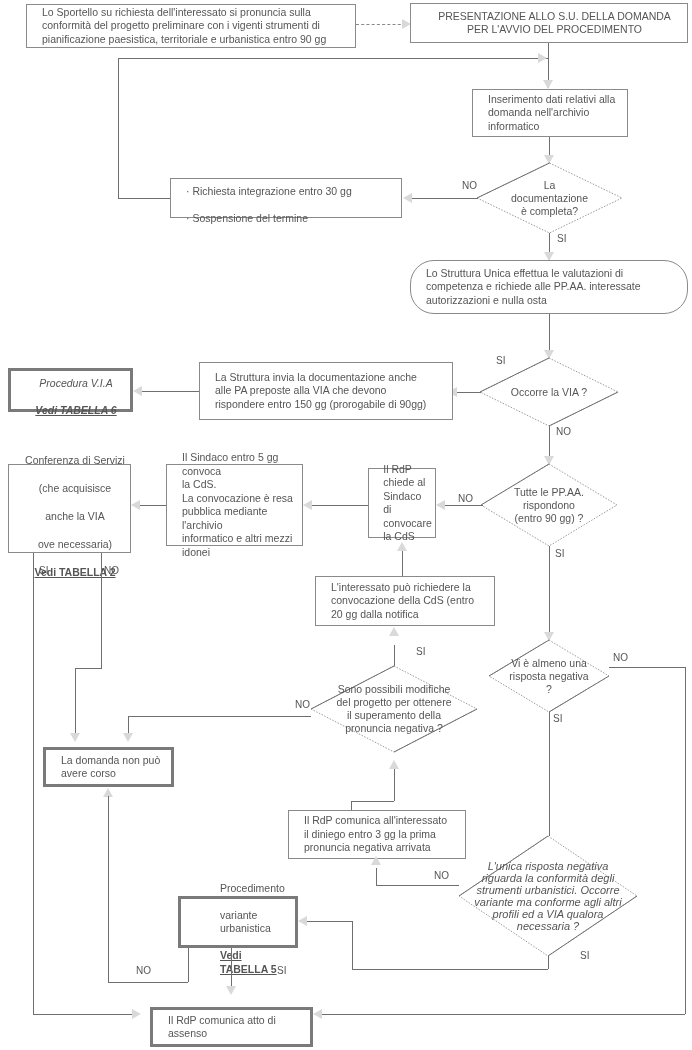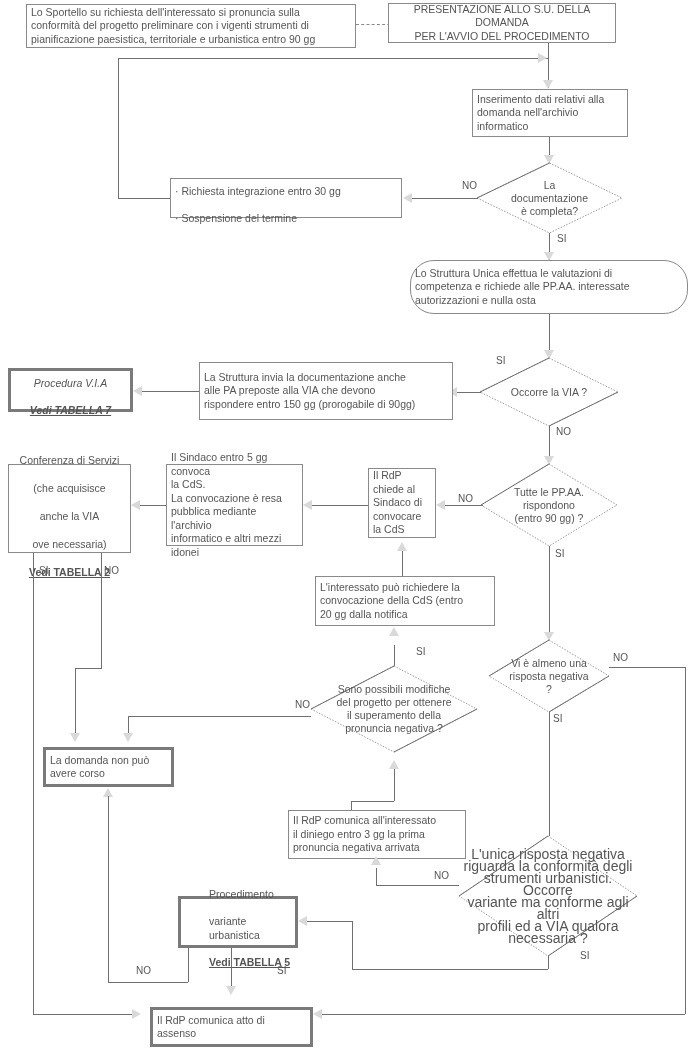--- a/index.html
+++ b/index.html
@@ -2,21 +2,21 @@
 <html><head>
 <meta charset="utf-8">
 <style>
   html,body{margin:0;padding:0;background:#ffffff;}
   body{font-family:"Liberation Sans","DejaVu Sans",sans-serif;}
   #canvas{position:relative;width:692px;height:1050px;overflow:hidden;background:#fff;}
 
   
   .node{position:absolute;box-sizing:border-box;background:#ffffff;
         color:#555555;font-size:10.5px;line-height:13.5px;
-        display:flex;align-items:center;justify-content:center;text-align:center;}
+        display:flex;align-items:center;justify-content:center;text-align:center;padding-left:11px;}
   .node .txt{display:block;width:100%;padding:0 4px;white-space:pre-line;}
   .box{border:1px solid #8a8a8a;}
   .box-thick{border:3px solid #7a7a7a;}
   .ta-left .txt{text-align:left;}
 
   .uline{text-decoration:underline;font-weight:bold;color:#555;}
 
   
   .diamond{position:absolute;box-sizing:border-box;}
   .diamond svg{position:absolute;left:0;top:0;overflow:visible;}
@@ -46,21 +46,21 @@
 
   <div class="node box ta-left" style="left:26px;top:4px;width:330px;height:44px;">
     <span class="txt">Lo Sportello su richiesta dell'interessato si pronuncia sulla
 conformità del progetto preliminare con i vigenti strumenti di
 pianificazione paesistica, territoriale e urbanistica entro 90 gg</span>
   </div>
 
   <div class="dsh" style="left:356px;top:24px;width:50px;"></div>
   <div class="arw arw-r" style="left:402px;top:19px;"></div>
 
-  <div class="node box" style="left:388px;top:3px;width:228px;height:40px;text-align:center;">
+  <div class="node box" style="left:410px;top:3px;width:278px;height:40px;text-align:center;">
     <span class="txt">PRESENTAZIONE ALLO S.U. DELLA    DOMANDA
 PER L'AVVIO DEL PROCEDIMENTO</span>
   </div>
 
   <div class="ln lv" style="left:548px;top:43px;height:45px;"></div>
   <div class="arw arw-d" style="left:543px;top:80px;"></div>
 
   <div class="ln lh" style="left:118px;top:58px;width:430px;"></div>
   <div class="ln lv" style="left:118px;top:58px;height:140px;"></div>
   <div class="arw arw-r" style="left:538px;top:53px;"></div>
@@ -129,21 +129,21 @@
 alle PA preposte alla VIA che devono
 rispondere entro 150 gg  (prorogabile di 90gg)</span>
   </div>
 
   <div class="ln lh" style="left:140px;top:391px;width:59px;"></div>
   <div class="arw arw-l" style="left:133px;top:386px;"></div>
 
   <div class="node box-thick" style="left:8px;top:368px;width:125px;height:44px;font-style:italic;">
     <span class="txt">
       <span>Procedura V.I.A</span><br>
-      <span class="uline">Vedi TABELLA 7</span>
+      <span class="uline">Vedi TABELLA 6</span>
     </span>
   </div>
 
   <div class="ln lv" style="left:549px;top:426px;height:38px;"></div>
   <div class="arw arw-d" style="left:544px;top:456px;"></div>
 
   <div class="diamond" style="left:481px;top:464px;width:136px;height:82px;">
     <svg width="136" height="82" viewBox="0 0 136 82">
       <path d="M68 0 L136 41 L68 82 L0 41 Z" fill="#ffffff" stroke="#9a9a9a" stroke-width="1" stroke-dasharray="1.5,1.5"></path>
       <path d="M68 0 L0 41" fill="none" stroke="#6f6f6f" stroke-width="1"></path>
@@ -277,21 +277,21 @@
   <div class="ln lv" style="left:351px;top:801px;height:9px;"></div>
   <div class="ln lv" style="left:394px;top:768px;height:33px;"></div>
   <div class="arw arw-u" style="left:389px;top:760px;"></div>
 
   <div class="diamond" style="left:459px;top:836px;width:178px;height:120px;">
     <svg width="178" height="120" viewBox="0 0 178 120">
       <path d="M89 0 L178 60 L89 120 L0 60 Z" fill="#ffffff" stroke="#9a9a9a" stroke-width="1" stroke-dasharray="1.5,1.5"></path>
       <path d="M89 0 L0 60" fill="none" stroke="#6f6f6f" stroke-width="1"></path>
       <path d="M178 60 L89 120" fill="none" stroke="#6f6f6f" stroke-width="1"></path>
     </svg>
-    <div class="dtxt" style="font-size:14px;line-height:12px;">L'unica risposta negativa
+    <div class="dtxt" style="font-size:11px;line-height:12px;font-style:italic;">L'unica risposta negativa
 riguarda la conformità degli
 strumenti urbanistici. Occorre
 variante ma conforme agli altri
 profili ed a VIA qualora
 necessaria ?</div>
   </div>
   <div class="lbl" style="left:434px;top:870px;">NO</div>
   <div class="lbl" style="left:580px;top:950px;">SI</div>
 
   <div class="ln lh" style="left:376px;top:885px;width:83px;"></div>

